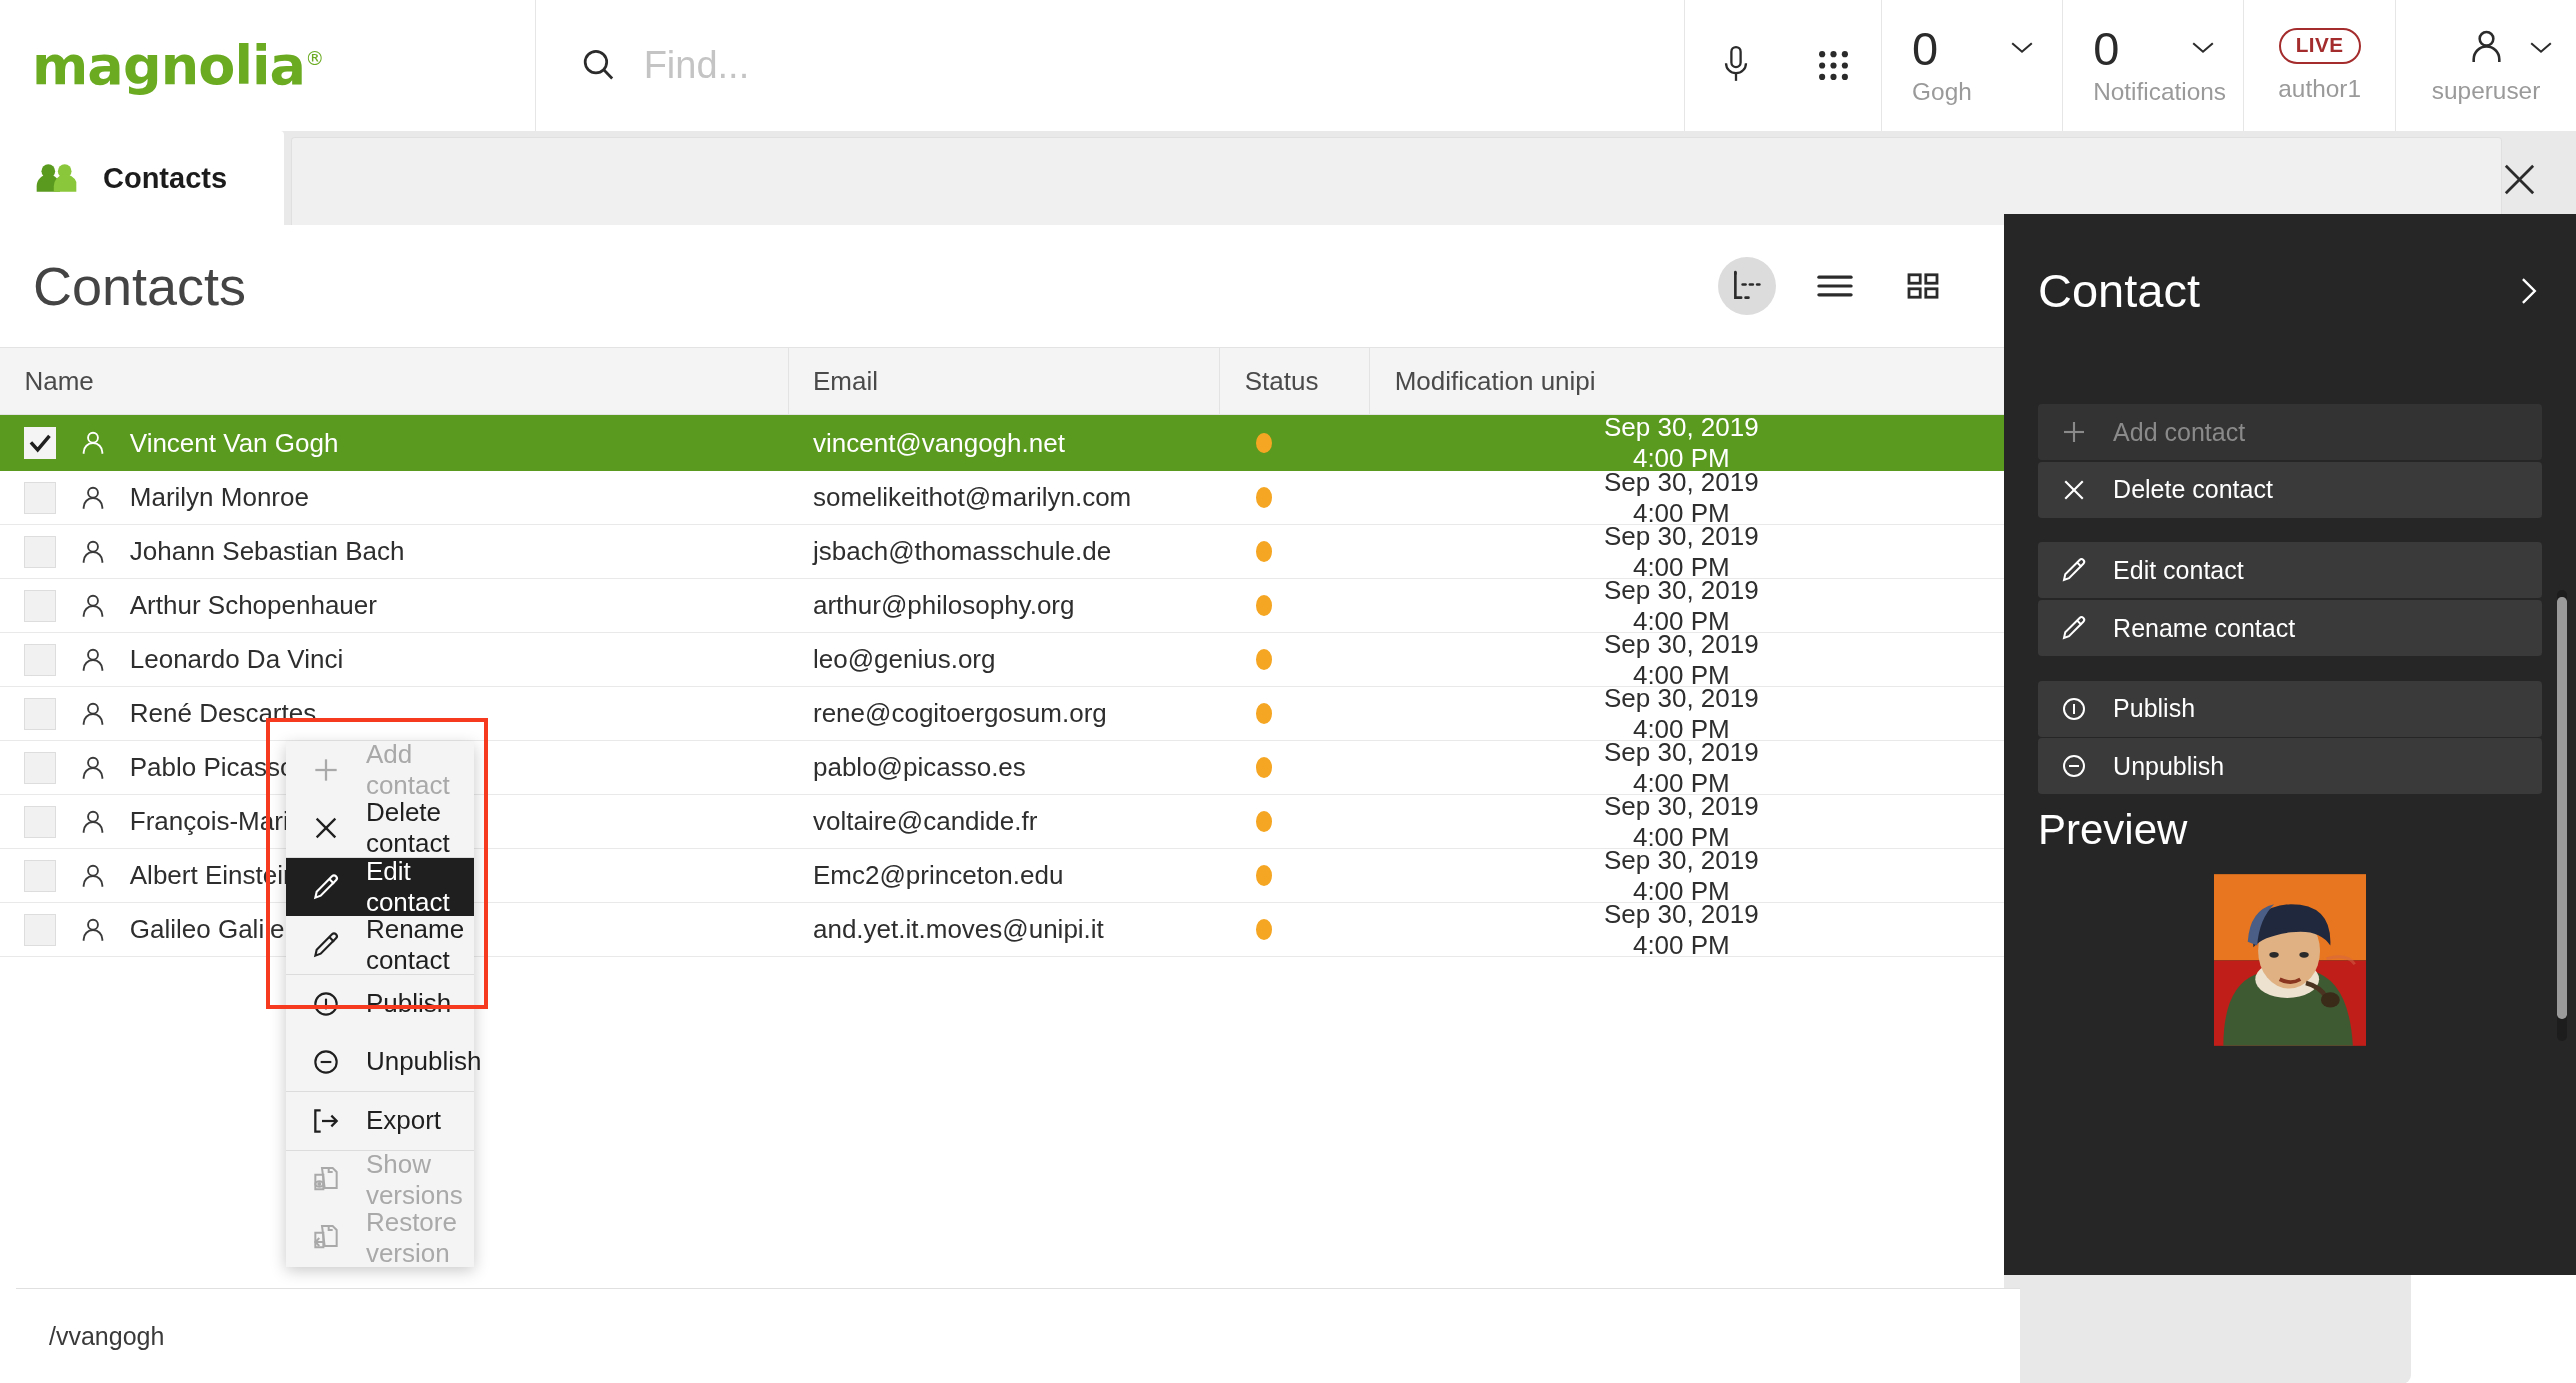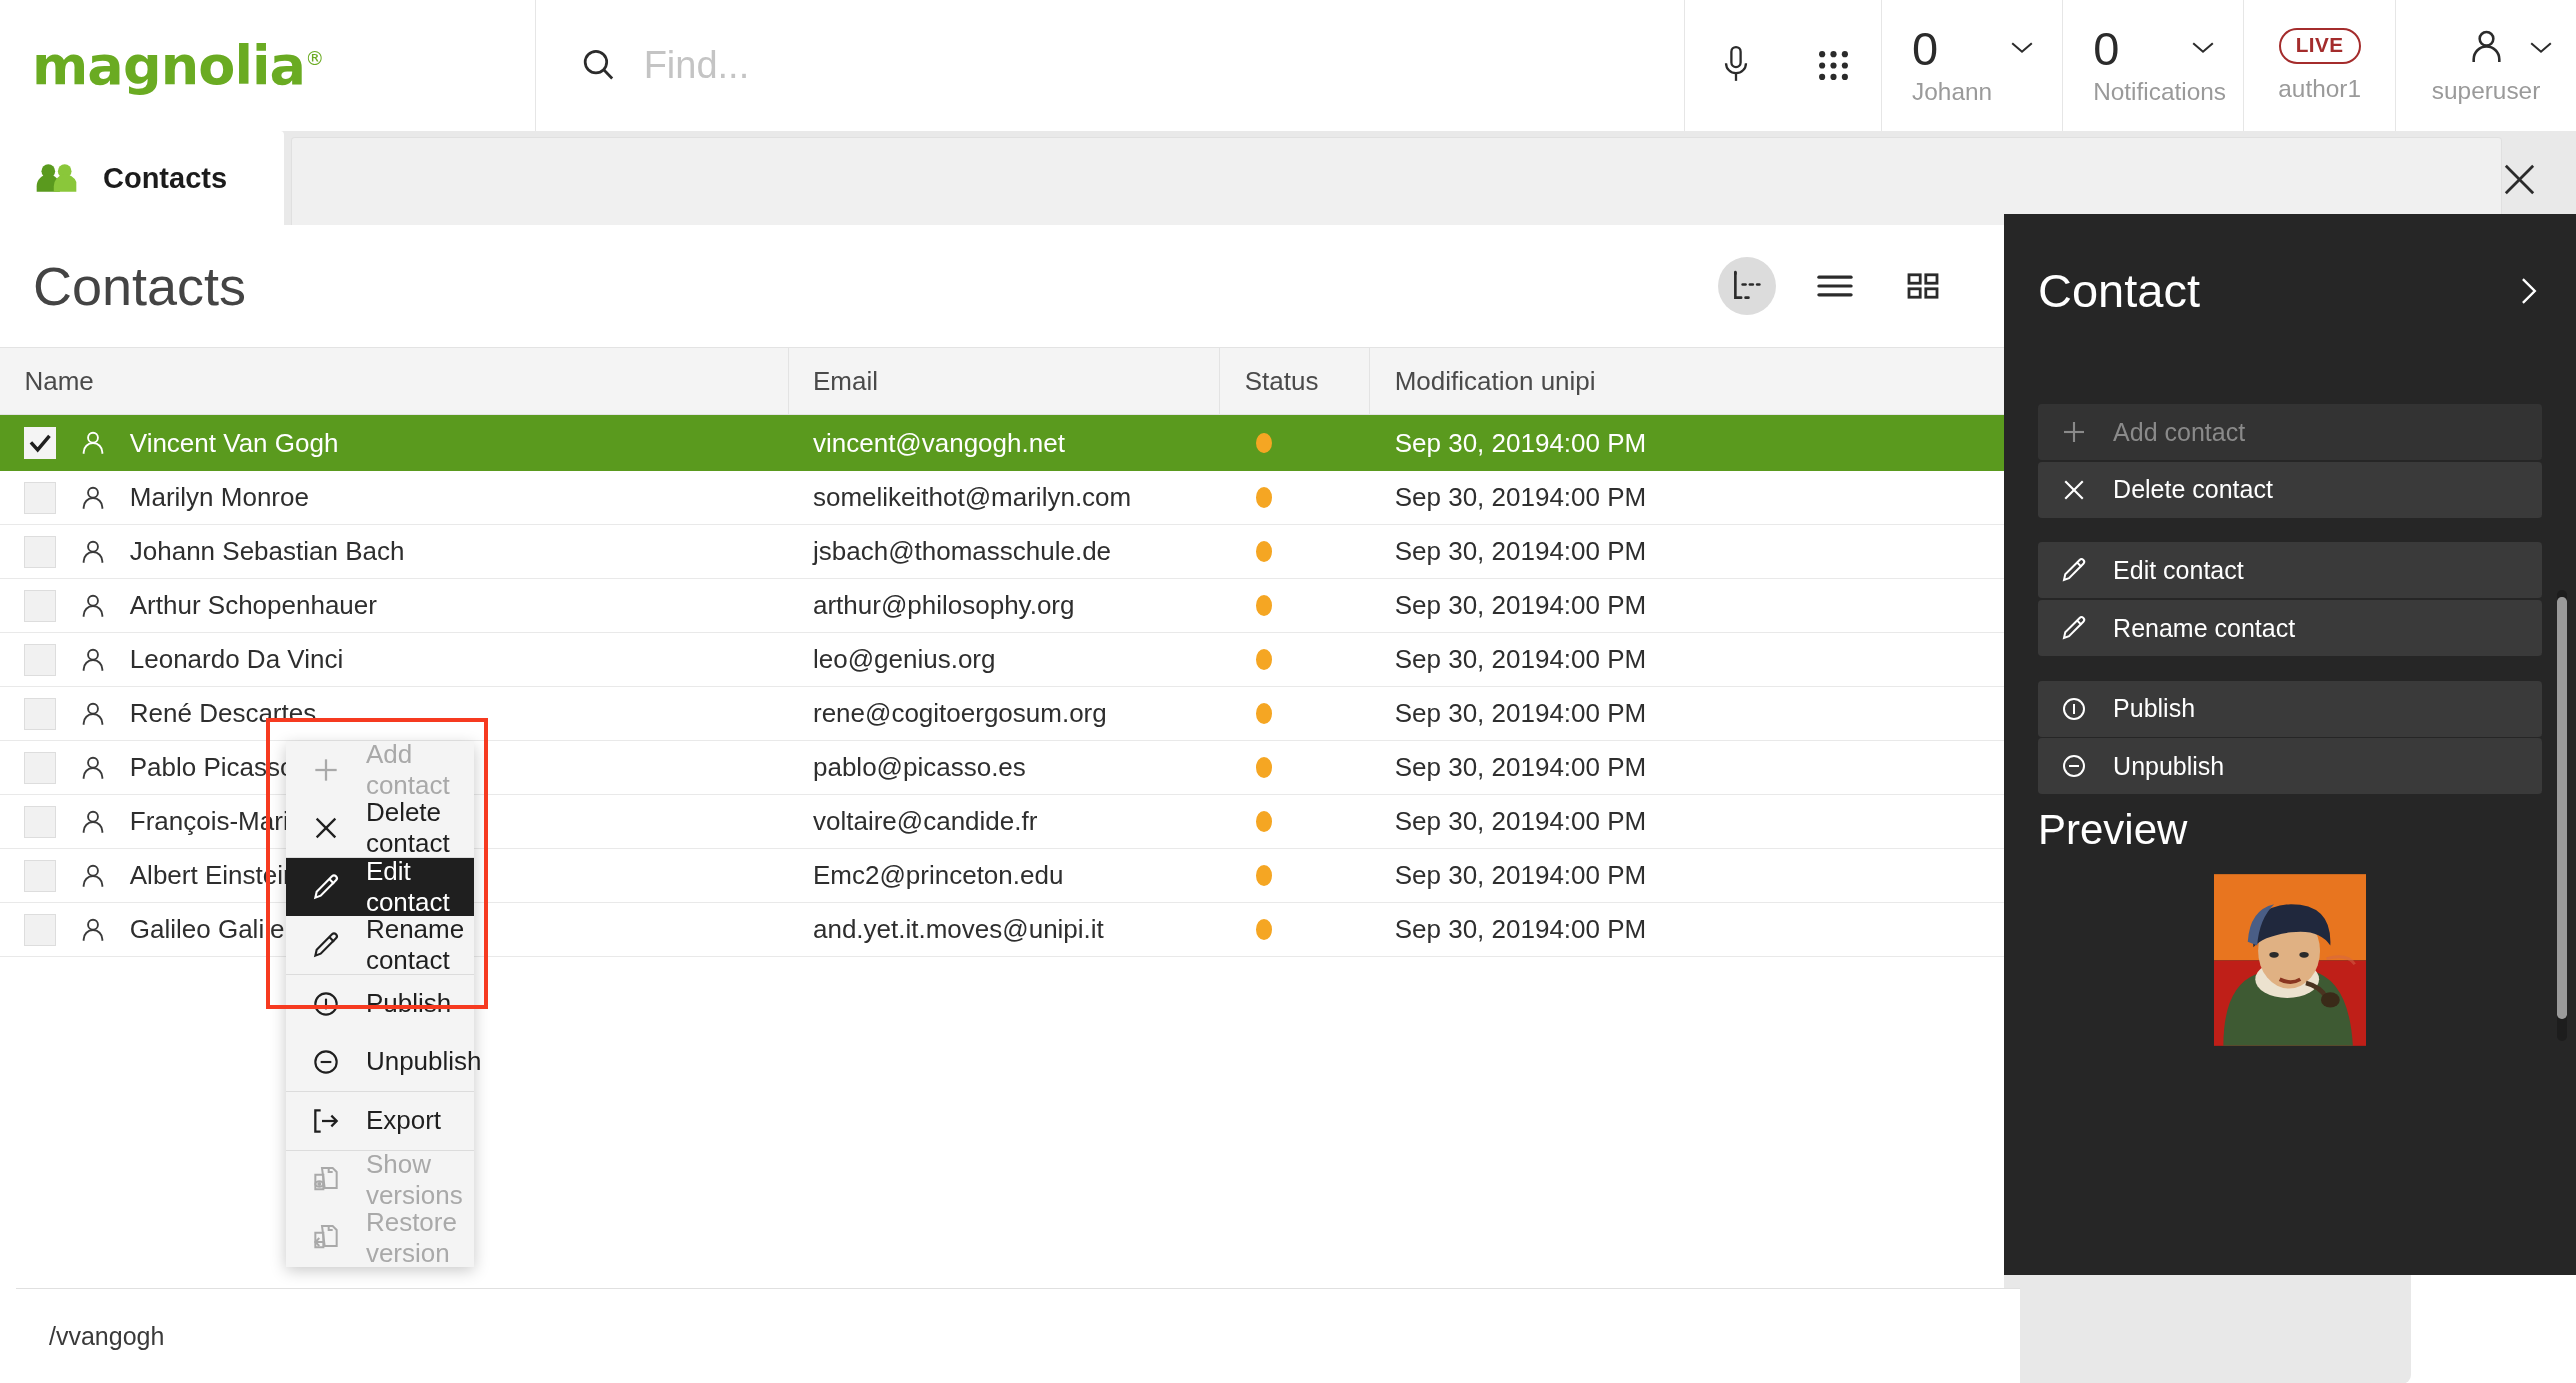--- a/index.html
+++ b/index.html
@@ -110,22 +110,22 @@
          background: #ffffff; }
   .row.selected { background: #5a9a1e; border-bottom: none; height: 56px; }
   .cell { display: flex; align-items: center; font-size: 26px; color: #2e2e2e; }
   .cell-name { width: 789px; padding-left: 24.4px; gap: 20.7px; }
   .chk { width: 32px; height: 32px; background: #f1f1f1; border: 0.9px solid #dddddd;
          flex: 0 0 auto; display: flex; align-items: center; justify-content: center; cursor:pointer; }
   .row.selected .chk { background: #f4f4f4; border-color: #f4f4f4; }
   .cell-mail { width: 432px; padding-left: 24.4px; }
   .cell-stat { width: 150px; padding-left: 36px; }
   .dot { width: 16px; height: 20.7px; border-radius: 50%; background: #f5a623; display: inline-block; }
-  .cell-date { width: 634px; padding-left: 24.4px; display: flex; 
-               padding-right: 58px; }
+  .cell-date { width: 634px; padding-left: 24.4px; display: flex; justify-content: space-between;
+               padding-right: 36px; flex-direction: column; }
   .row.selected .cell { color: #ffffff; }
 
   
   .ctx-outline {
     position: absolute; left: 266px; top: 493px; width: 222px; height: 291px;
     border: 4.7px solid #f63a20; pointer-events: none; z-index: 40;
   }
   .ctx {
     position: absolute; left: 286px; top: 516px; width: 188px;
     background: #f4f4f4; box-shadow: 0 3.8px 15px rgba(0,0,0,.22); z-index: 35;
@@ -221,21 +221,21 @@
             <circle cx="19" cy="12" r="1.9"></circle>
           <circle cx="5" cy="19" r="1.9"></circle>
             <circle cx="12" cy="19" r="1.9"></circle>
             <circle cx="19" cy="19" r="1.9"></circle>
         </svg>
       </span>
     </div>
 
     <div class="hdr-cell count-cell">
       <div class="count-num">0</div>
-      <div class="count-lbl">Johann</div>
+      <div class="count-lbl">Gogh</div>
       <span class="caret">
         <svg width="28" height="17" viewBox="0 0 20 12" fill="none" stroke="#2b2b2b" stroke-width="1.5">
             <path d="M3 3l7 6 7-6"></path>
           </svg>
       </span>
     </div>
 
     <div class="hdr-cell count-cell">
       <div class="count-num">0</div>
       <div class="count-lbl">Notifications</div>

